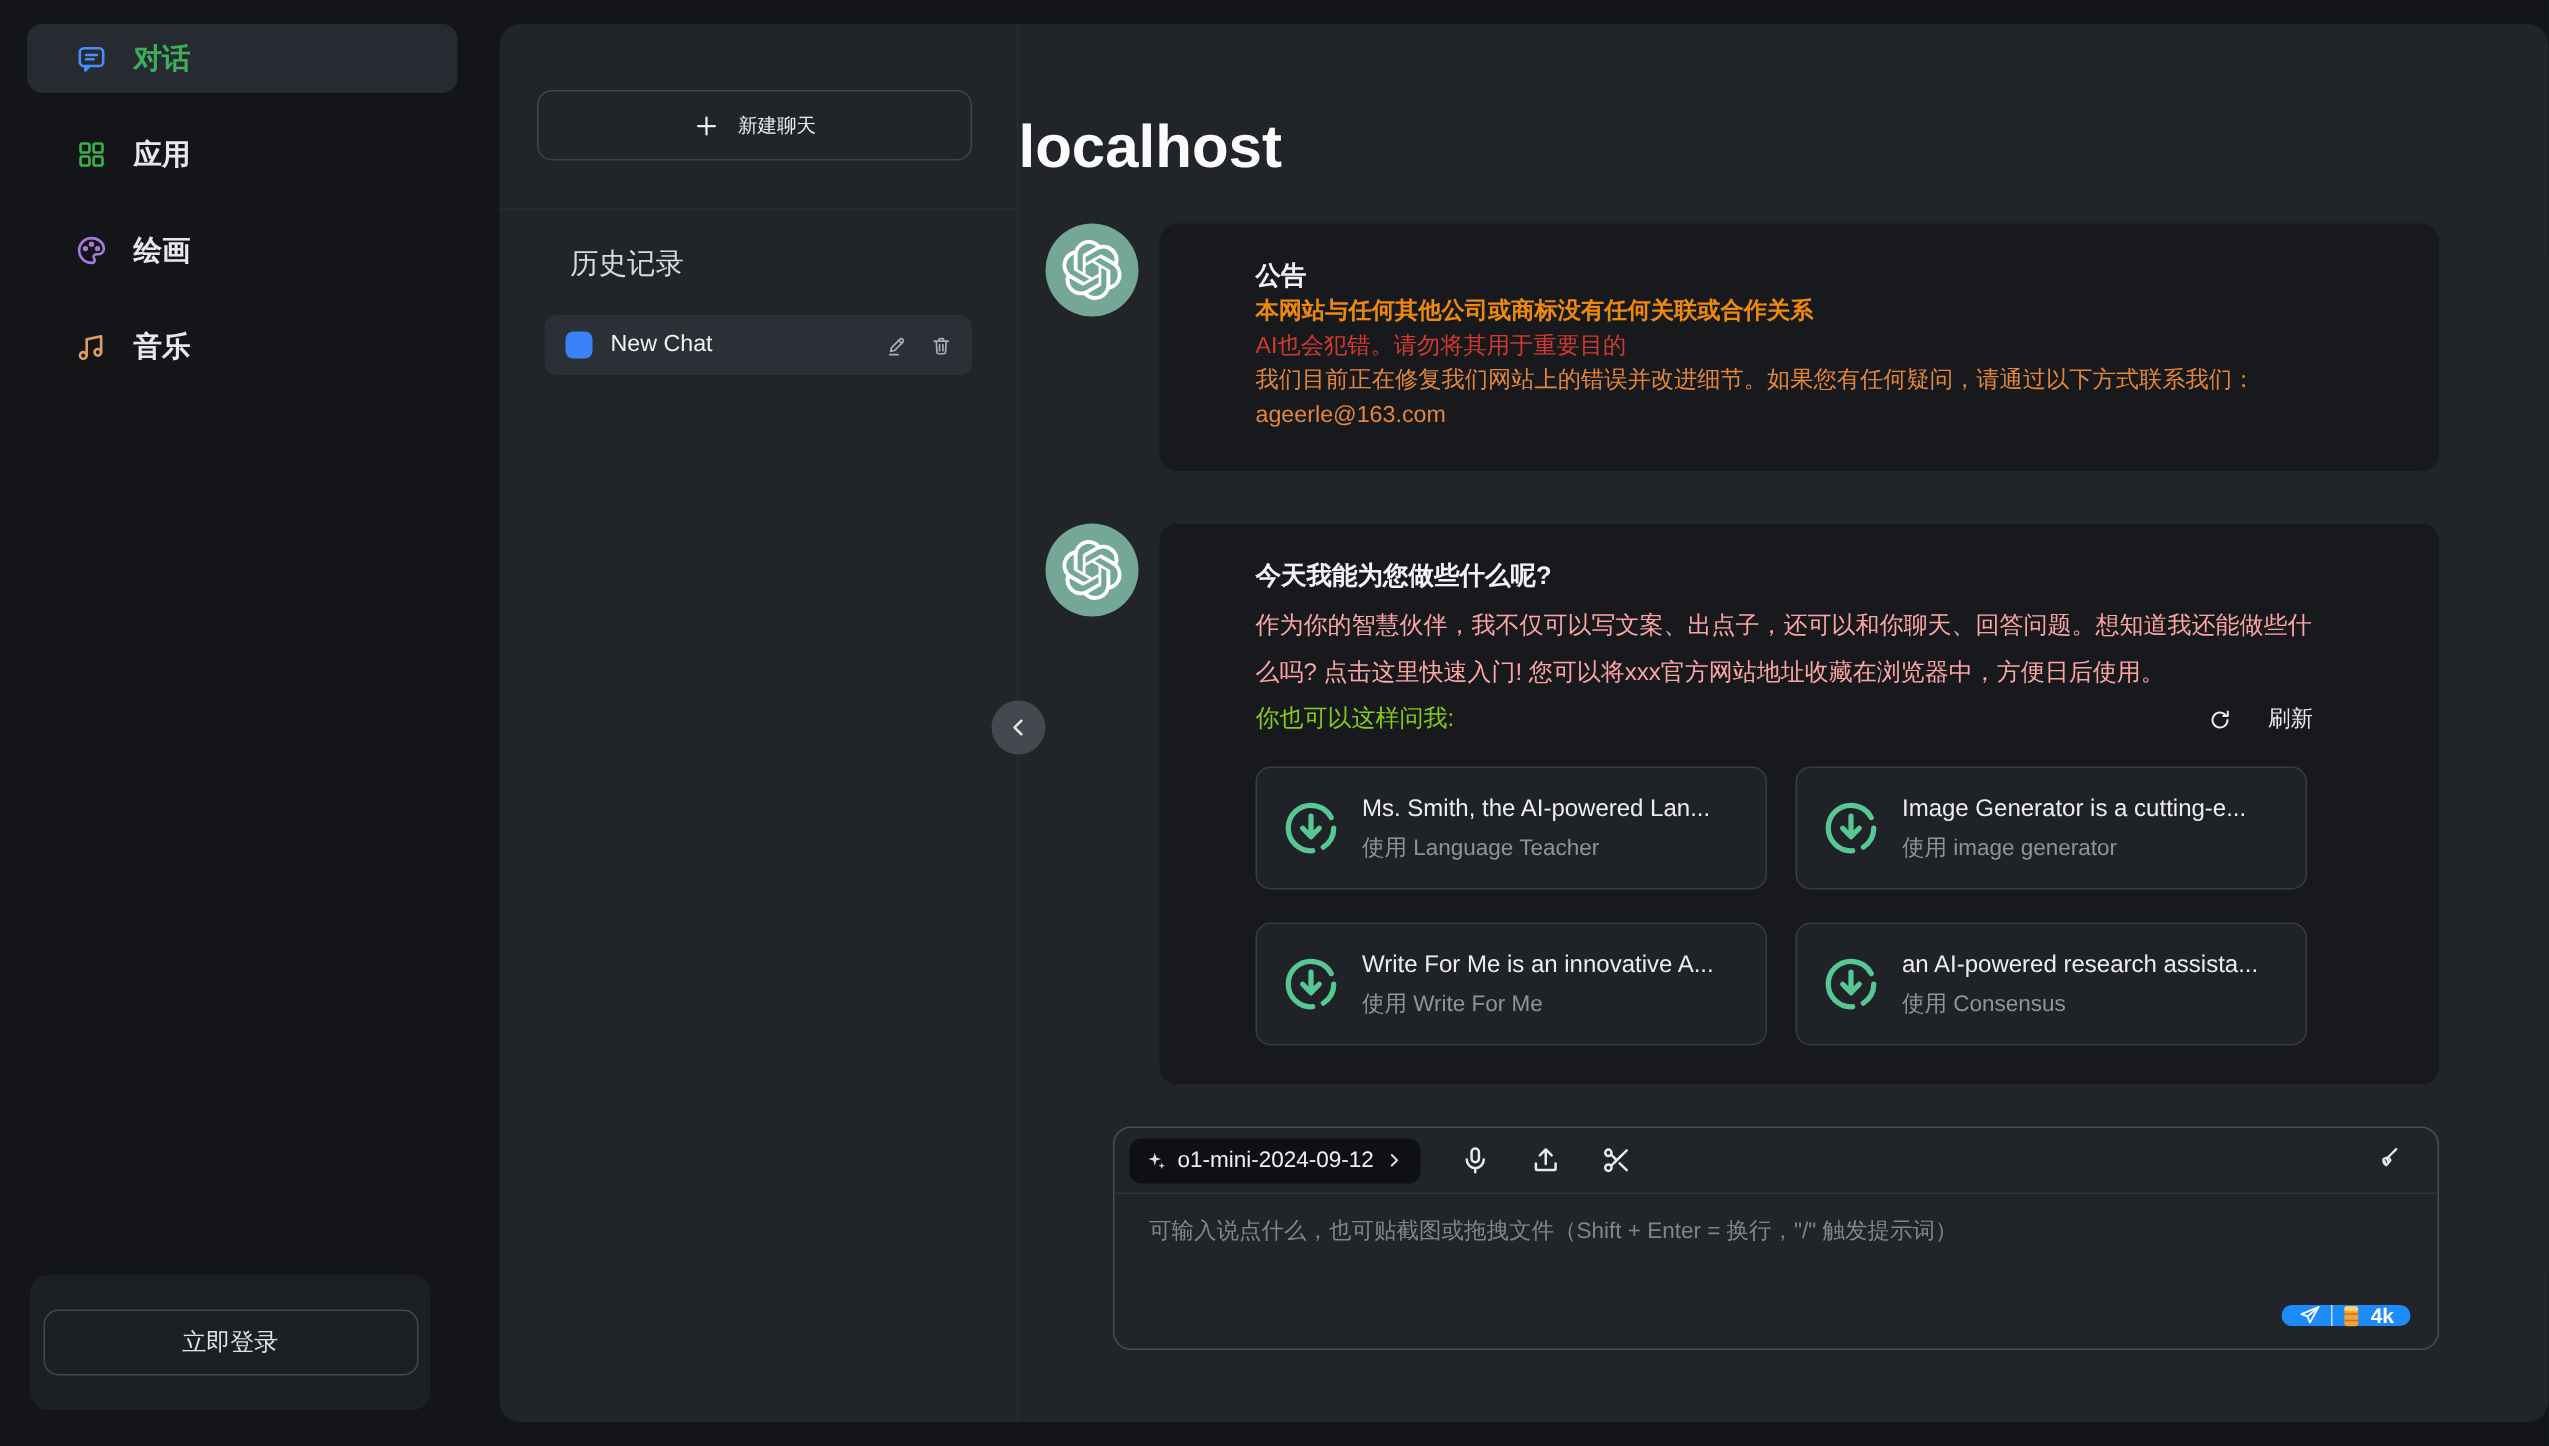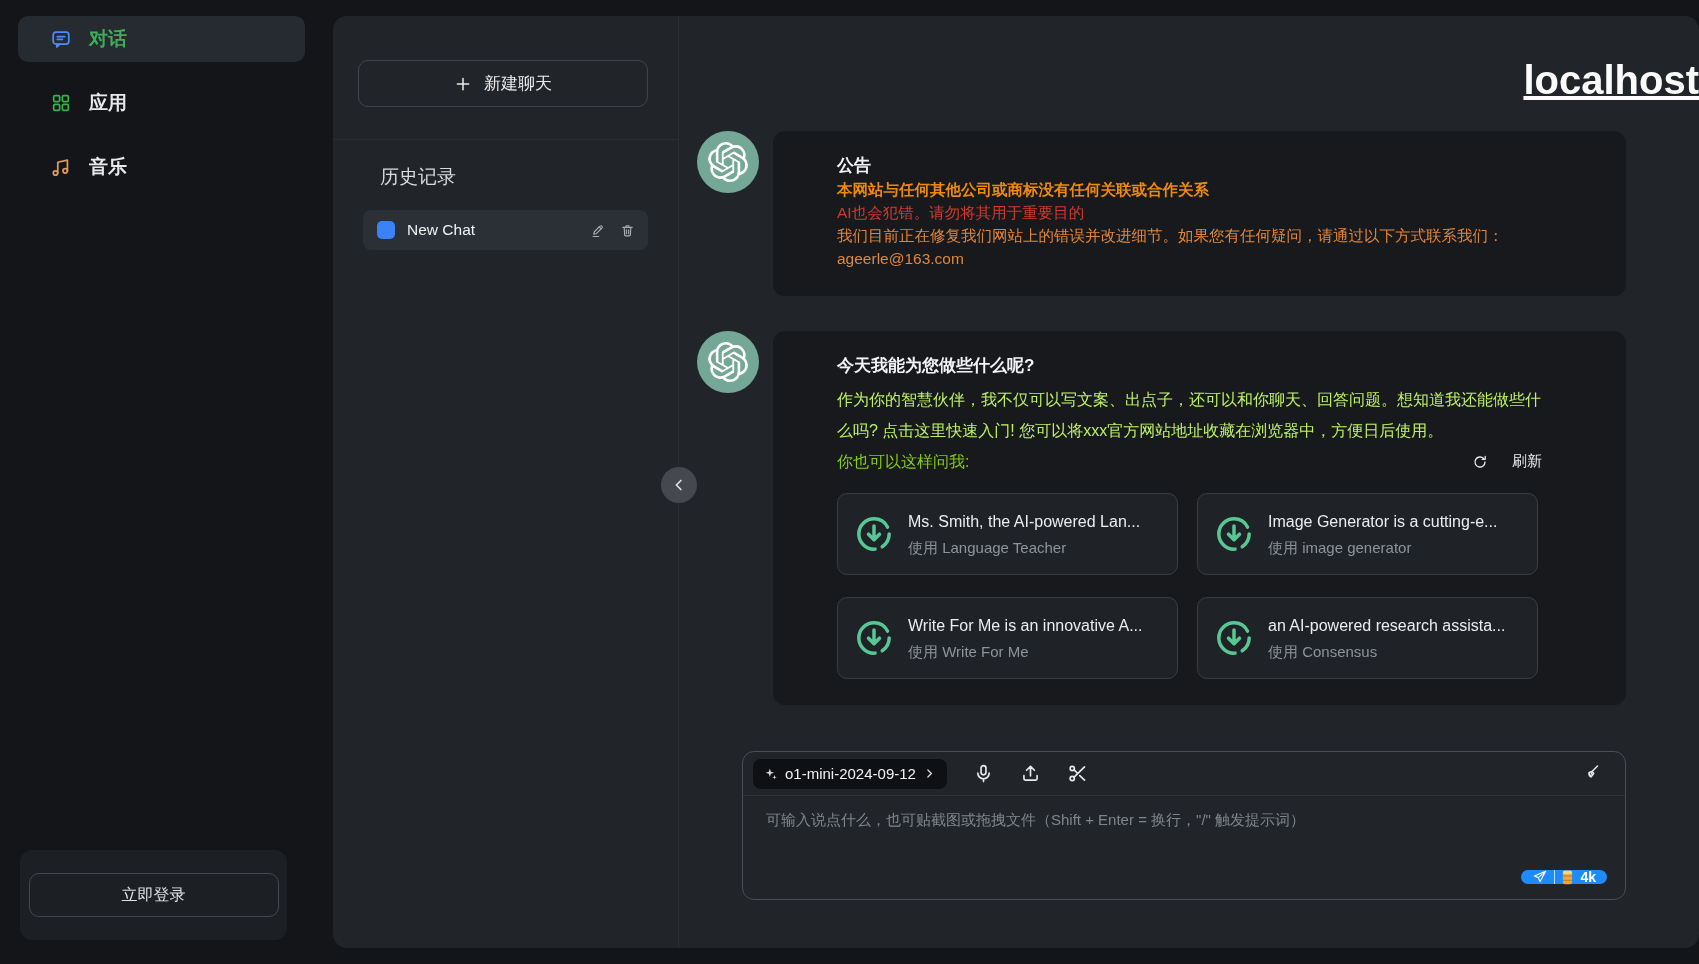--- a/index.html
+++ b/index.html
@@ -21,51 +21,51 @@
 
   
   .workspace { position:absolute; left:333px; top:16px; width:1366px; height:932px;
                background:#212428; border-radius:14px; }
 
   
   .chat-panel { position:absolute; left:0; top:0; width:346px; height:100%;
                 border-right:1px solid #2a2d31; padding-top:44px; }
   .new-chat-btn { width:290px; height:47px; margin-left:25px; display:flex; align-items:center;
                   justify-content:center; gap:12px; background:transparent; border:1px solid #41454b;
-                  border-radius:10px; color:#ececec; font-size:17px; cursor:pointer; font-family:inherit; }
+                  border-radius:10px; color:#ececec; font-size:13px; cursor:pointer; font-family:inherit; }
   .panel-divider { margin-top:32px; border-top:1px solid #2b2e33; }
   .history-title { margin:24px 0 0 47px; font-size:19px; line-height:26px; color:#d8dbde; }
   .history-item { margin:20px 30px 0 30px; height:40px; background:#2b2f36; border-radius:8px;
                   display:flex; align-items:center; padding:0 13px 0 14px; cursor:pointer; }
   .history-swatch { width:18px; height:18px; border-radius:5px; background:#3b82f6; }
   .history-label { margin-left:12px; font-size:15.5px; color:#f0f1f3; }
   .history-actions { margin-left:auto; display:flex; align-items:center; gap:15px; color:#a9afb7; }
   .history-actions svg { cursor:pointer; }
 
   .collapse-btn { position:absolute; left:328px; top:451px; width:36px; height:36px; border-radius:50%;
                   background:#45484e; border:none; display:flex; align-items:center; justify-content:center;
                   cursor:pointer; color:#e3e6e9; z-index:5; }
 
   
   .content { position:absolute; left:346px; top:0; width:1020px; height:100%; }
-  .page-title { margin-top:42px; text-align:right; font-size:40px; font-weight:bold; color:#fbfbfb;text-decoration:underline; }
+  .page-title { margin-top:60px; text-align:left; font-size:40px; font-weight:bold; color:#fbfbfb; }
 
   .msg-row { display:flex; gap:14px; margin:0 73px 0 18px; }
   .msg-row.first { margin-top:28px; }
   .msg-row.second { margin-top:35px; }
   .avatar { width:62px; height:62px; border-radius:50%; background:#74a796; flex:none;
             display:flex; align-items:center; justify-content:center; }
   .bubble { flex:1; background:#17191d; border-radius:12px; padding:22px 84px 26px 64px; }
   .bubble-title { font-size:17px; font-weight:bold; color:#f2f3f5; line-height:25px; }
   .ann-line { font-size:15.5px; line-height:23px; }
   .ann-line.orange-bold { color:#ed8a0e; font-weight:bold; }
   .ann-line.red { color:#d23a2f; }
   .ann-line.orange { color:#e2863b; }
 
-  .msg-body { margin-top:6px; font-size:16px; line-height:31px; color:#bef264; }
+  .msg-body { margin-top:6px; font-size:16px; line-height:31px; color:#fca5a5; }
   .prompt-row { display:flex; align-items:center; justify-content:space-between; }
   .prompt-text { font-size:16px; line-height:31px; color:#84cc16; }
   .refresh-btn { display:flex; align-items:center; gap:24px; background:none; border:none;
                  color:#e8eaed; font-size:15px; cursor:pointer; font-family:inherit; }
 
   .card-grid { margin-top:16px; display:grid; grid-template-columns:341px 341px; gap:22px 19px; }
   .suggest-card { height:82px; background:#1f2227; border:1px solid #393d43; border-radius:10px;
                   display:flex; align-items:center; gap:14px; padding:0 14px 0 16px; cursor:pointer; }
   .card-texts { min-width:0; }
   .card-title { font-size:16px; color:#ededf0; white-space:nowrap; overflow:hidden; line-height:22px; }
@@ -114,20 +114,31 @@
       <svg width="22" height="22" viewBox="0 0 24 24" fill="none" stroke="#37b24d" stroke-width="1.9" stroke-linecap="round">
         <rect x="4" y="4" width="6.5" height="6.5" rx="1.5"></rect>
           <rect x="13.5" y="4" width="6.5" height="6.5" rx="1.5"></rect>
         <rect x="4" y="13.5" width="6.5" height="6.5" rx="1.5"></rect>
           <rect x="13.5" y="13.5" width="6.5" height="6.5" rx="1.5"></rect>
       </svg>
     </span>
     <span>应用</span>
   </div>
 
+  <div class="nav-item">
+    <span>
+      <svg width="22" height="22" viewBox="0 0 24 24" fill="none" stroke="#a678d8" stroke-width="1.9" stroke-linecap="round">
+        <path d="M12 3a9 9 0 1 0 0 18c1.6 0 2.3-.9 2.3-2 0-1-.8-1.6-.8-2.5 0-1 .9-1.8 2.1-1.8H17a4 4 0 0 0 4-4C21 6.4 17 3 12 3z"></path>
+        <circle cx="7.6" cy="10.6" r="1" fill="#a678d8"></circle>
+          <circle cx="12" cy="7.4" r="1" fill="#a678d8"></circle>
+          <circle cx="16.4" cy="10.6" r="1" fill="#a678d8"></circle>
+      </svg>
+    </span>
+    <span>绘画</span>
+  </div>
 
   <div class="nav-item">
     <span>
       <svg width="22" height="22" viewBox="0 0 24 24" fill="none" stroke="#e09a5e" stroke-width="1.9" stroke-linecap="round" stroke-linejoin="round">
         <path d="M8.5 18.5V6.8L19 4.5v11.7"></path>
           <circle cx="6" cy="18.5" r="2.4"></circle>
           <circle cx="16.6" cy="16.2" r="2.4"></circle>
       </svg>
     </span>
     <span>音乐</span>

